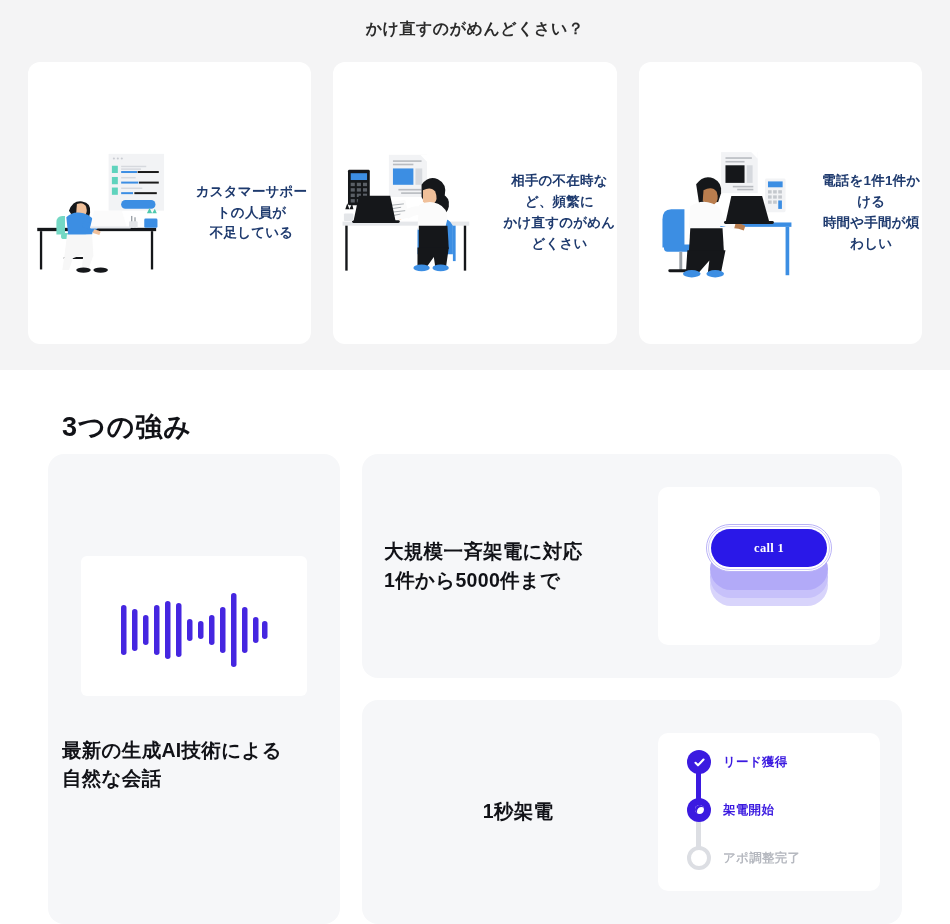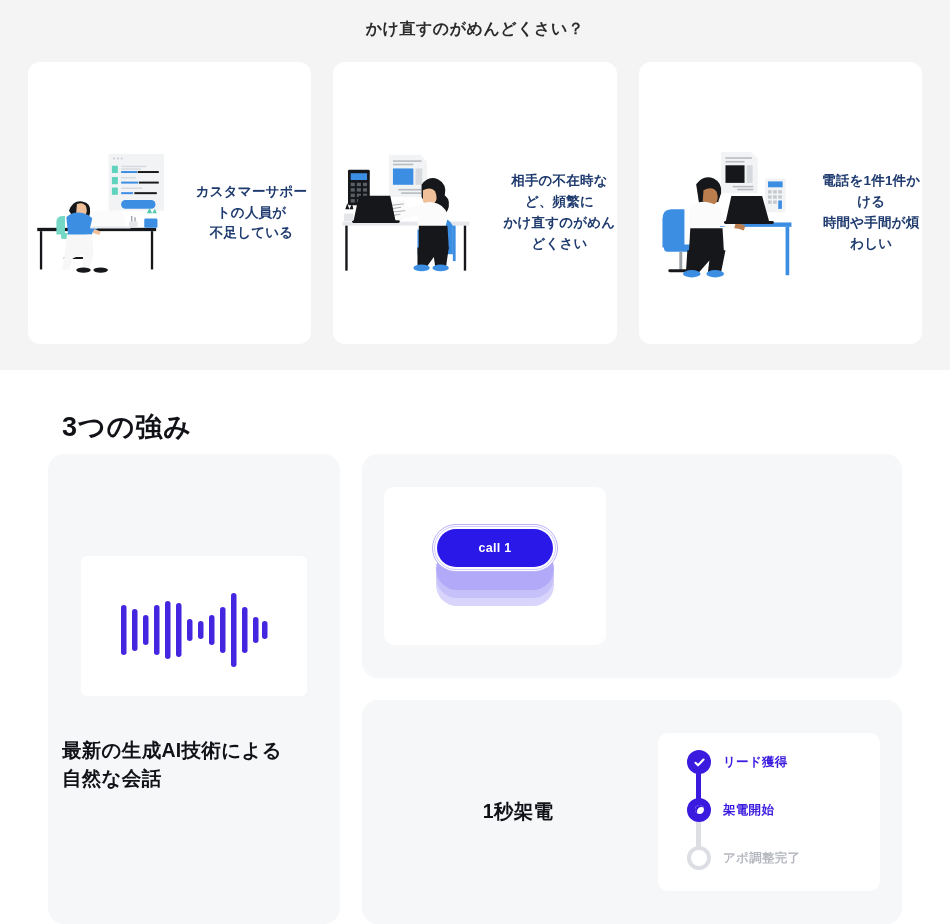--- a/index.html
+++ b/index.html
@@ -160,20 +160,21 @@
     display: flex;
     align-items: center;
     justify-content: center;
   }
 
   
   .call-stack {
     position: relative;
     width: 126px;
     height: 84px;
+    font-family: Liberation Serif, serif;
   }
   .call-layer {
     position: absolute;
     left: 4px;
     width: 118px;
     height: 42px;
     border-radius: 21px;
   }
   .call-layer.l3 { top: 40px; background: #d8d4fb; }
   .call-layer.l2 { top: 32px; background: #c7c1fa; }
@@ -494,20 +495,24 @@
       </div>
       <div class="strength-left-caption">
         <span>最新の生成AI技術による</span><br>
         <span>自然な会話</span>
       </div>
     </div>
 
     <div class="strength-right">
 
       <div class="strength-card">
+        <div class="strength-card-text">
+          <span>大規模一斉架電に対応</span><br>
+          <span>1件から5000件まで</span>
+        </div>
         <div class="visual-box">
           <div class="call-stack">
             <div class="call-layer l3"></div>
             <div class="call-layer l2"></div>
             <div class="call-layer l1"></div>
             <div class="call-ring"></div>
             <div class="call-ring r2"></div>
             <div class="call-btn">call 1</div>
           </div>
         </div>

